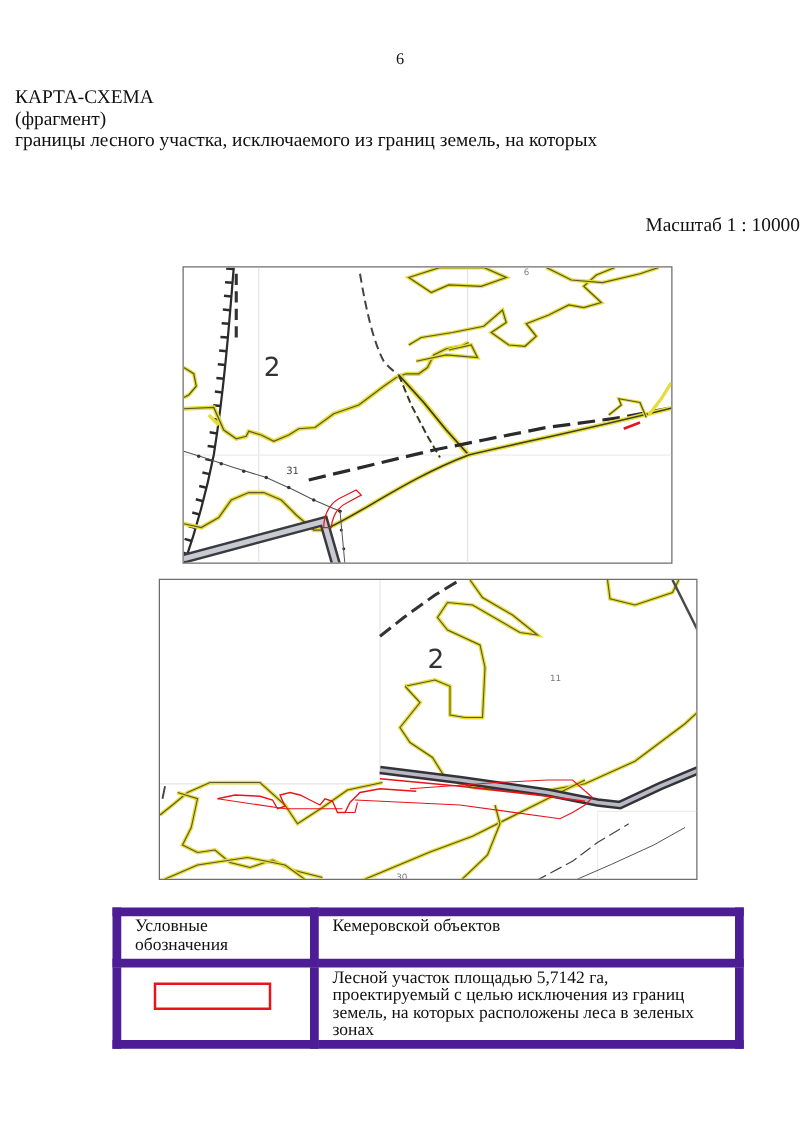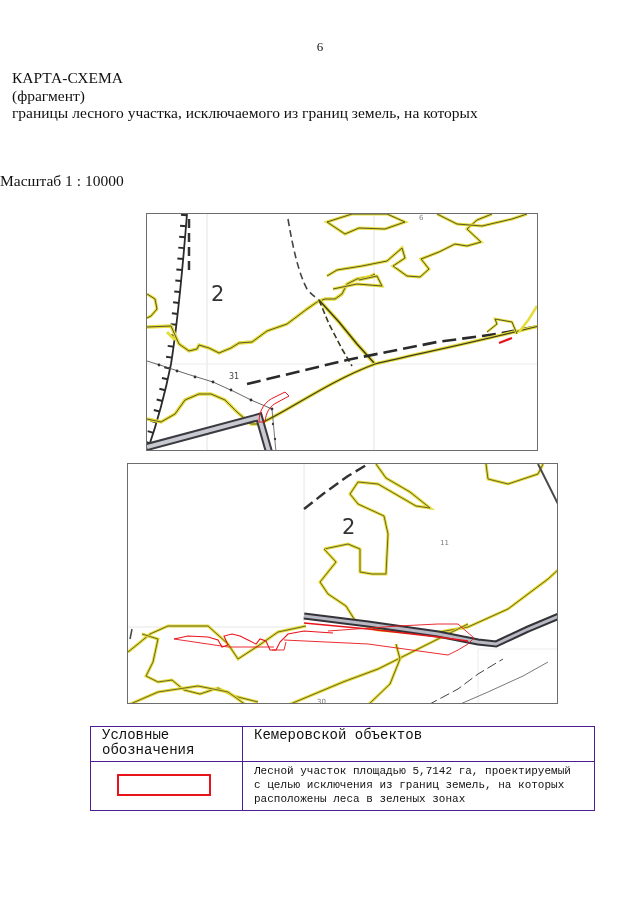--- a/index.html
+++ b/index.html
@@ -1,30 +1,30 @@
 <!DOCTYPE html>
 <html><head>
 <meta charset="utf-8">
 <style>
   html, body { margin: 0; padding: 0; background: #ffffff; }
   body { width: 640px; height: 905px; position: relative; overflow: hidden;
          font-family: "Liberation Serif", "DejaVu Serif", serif; color: #111; }
   .page-number { position: absolute; top: 39px; left: 0; width: 640px; text-align: center; font-size: 13px; }
   .title-block { position: absolute; top: 69px; left: 12px; width: 640px; text-align: left; font-size: 15.5px; line-height: 17.5px; }
   .title-block div { white-space: nowrap; }
-  .scale { position: absolute; top: 172px; left: 0; width: 640px; text-align: left; font-size: 15.5px; }
+  .scale { position: absolute; top: 172px; left: 0; width: 640px; text-align: right; font-size: 15.5px; }
   .map { position: absolute; background: #fff; border: 1.3px solid #6d6d6d; box-sizing: border-box; overflow: hidden; }
   .map svg { display: block; }
   .map-top { left: 146px; top: 213px; width: 392px; height: 238px; }
   .map-bottom { left: 127px; top: 463px; width: 431px; height: 241px; }
   .legend-table { position: absolute; left: 90px; top: 726px; width: 505px; border-collapse: collapse; font-size: 14px; }
-  .legend-table td { border: 1px solid #4c1d95; vertical-align: top; padding: 0 11px; font-family: Liberation Mono, monospace; }
+  .legend-table td { border: 7px solid #4c1d95; vertical-align: top; padding: 0 11px; }
   .legend-table .col1 { width: 129px; }
   .hdr td { height: 33px; line-height: 15px; padding-top: 1px; }
-  .row td { height: 46px; font-size: 11px; line-height: 14px; padding-top: 2px; }
+  .row td { height: 46px; font-size: 14px; line-height: 14px; padding-top: 2px; }
   .legend-swatch { display: block; width: 94px; height: 22px; border: 2.2px solid #e8141b; margin: 10px 0 0 15px; box-sizing: border-box; }
 </style>
 </head>
 <body>
 
 <div class="page-number">6</div>
 
 <div class="title-block">
   <div>КАРТА-СХЕМА</div>
   <div>(фрагмент)</div>

